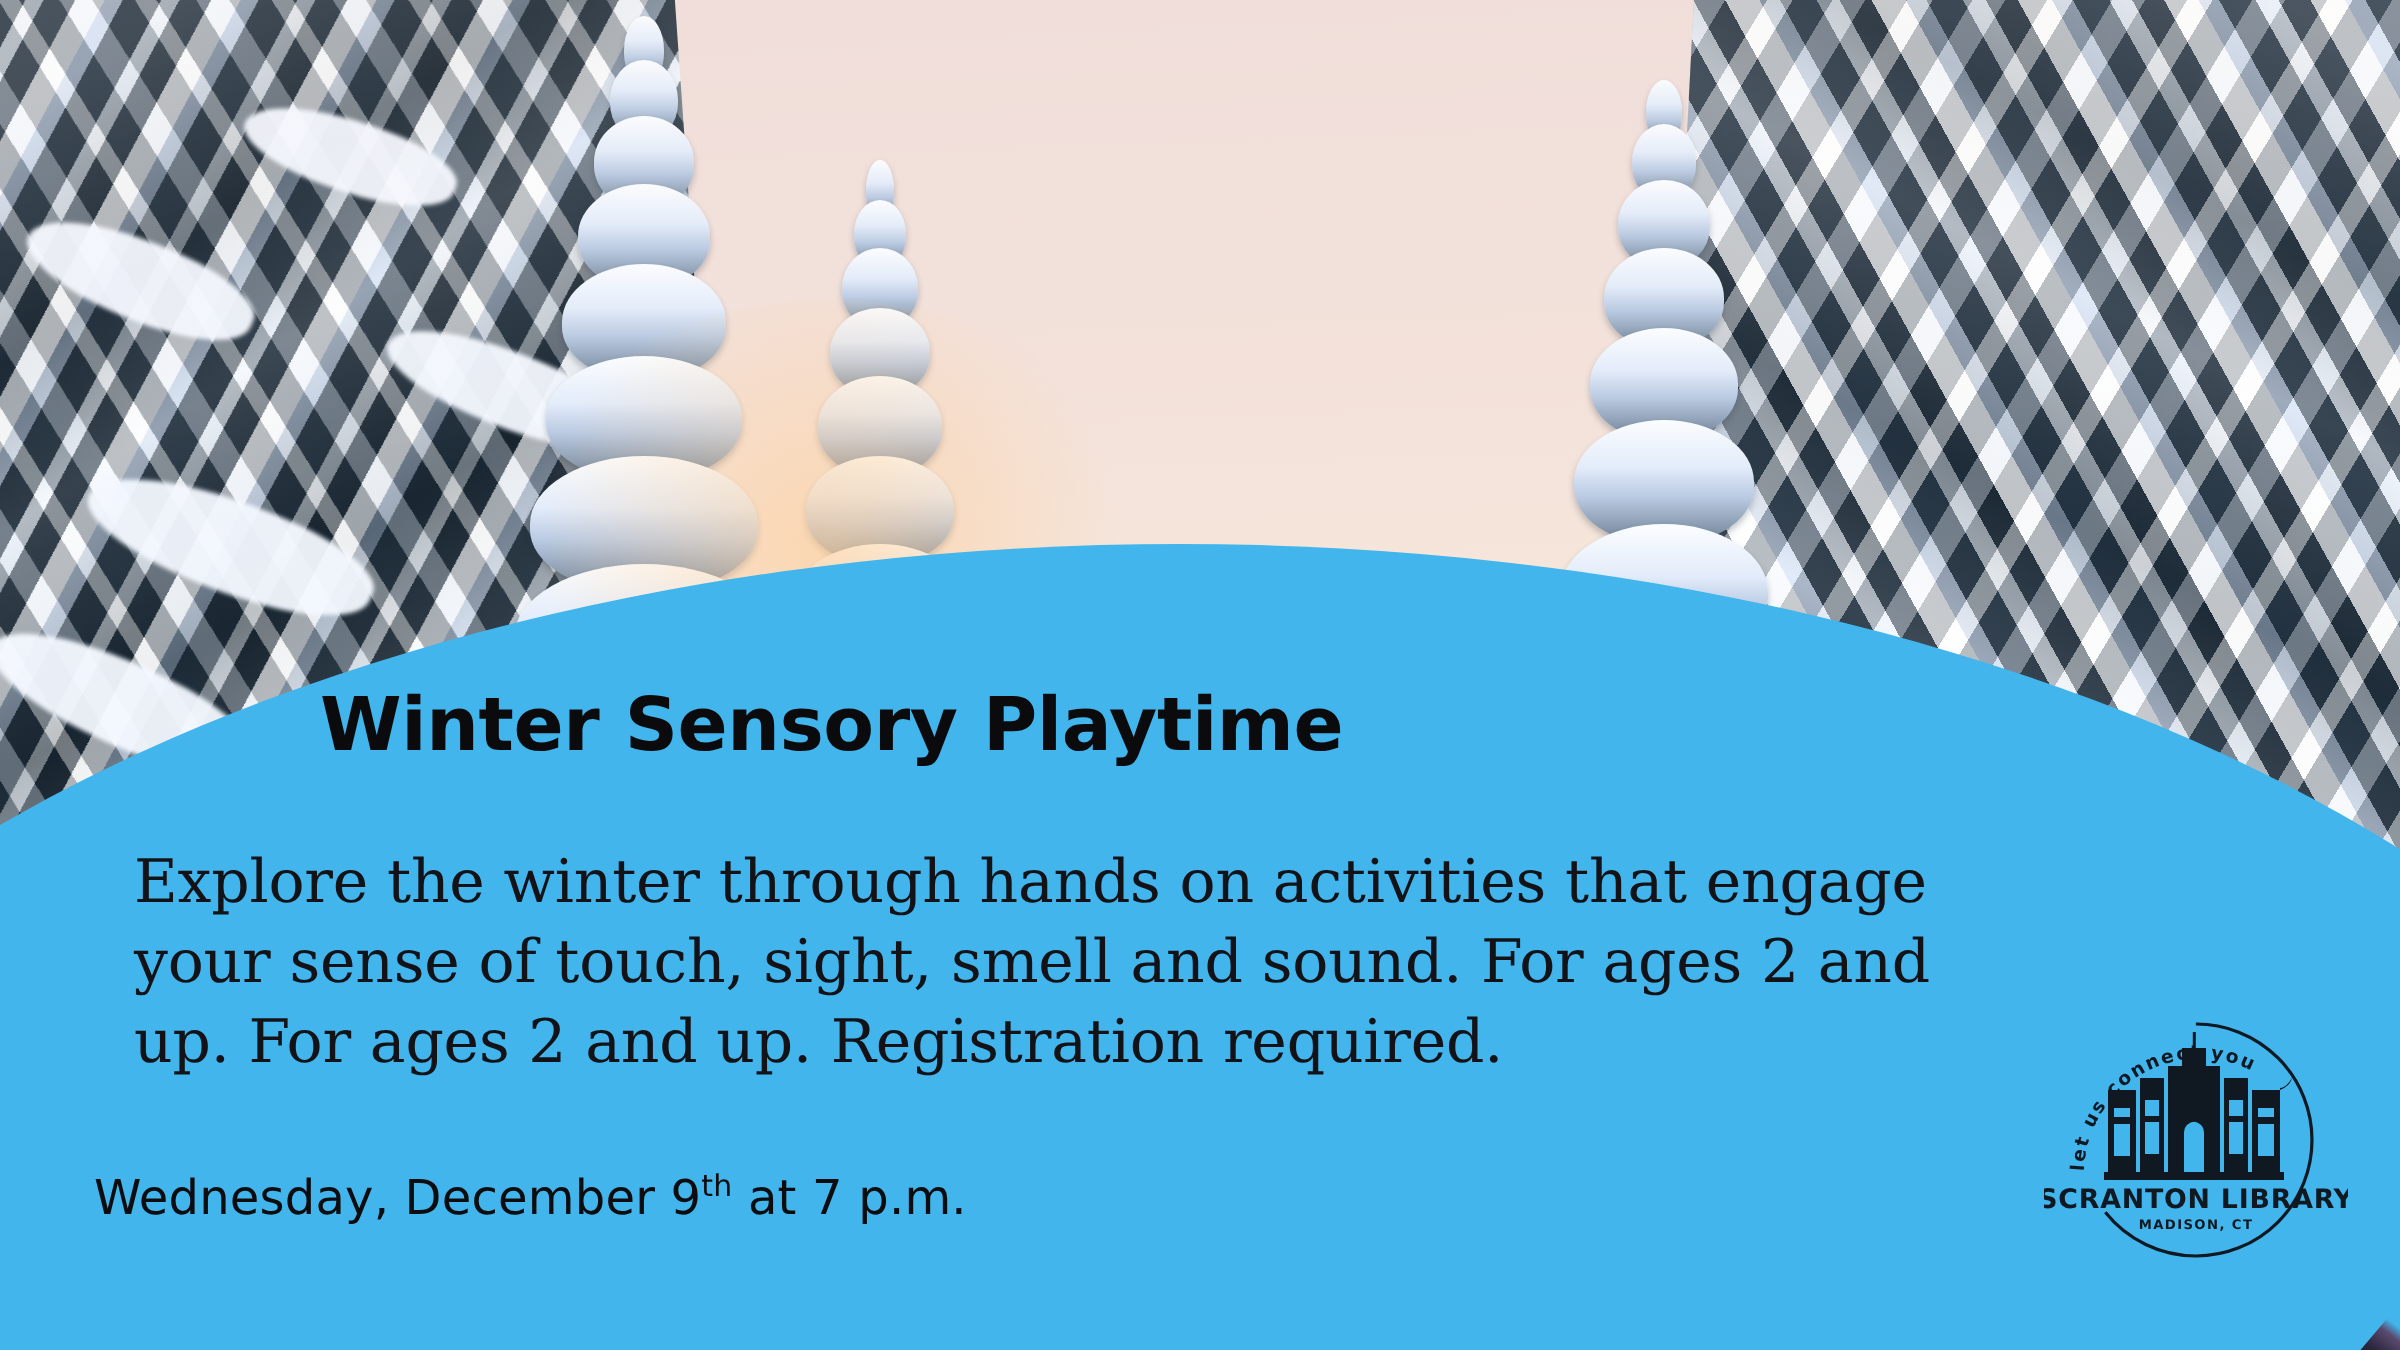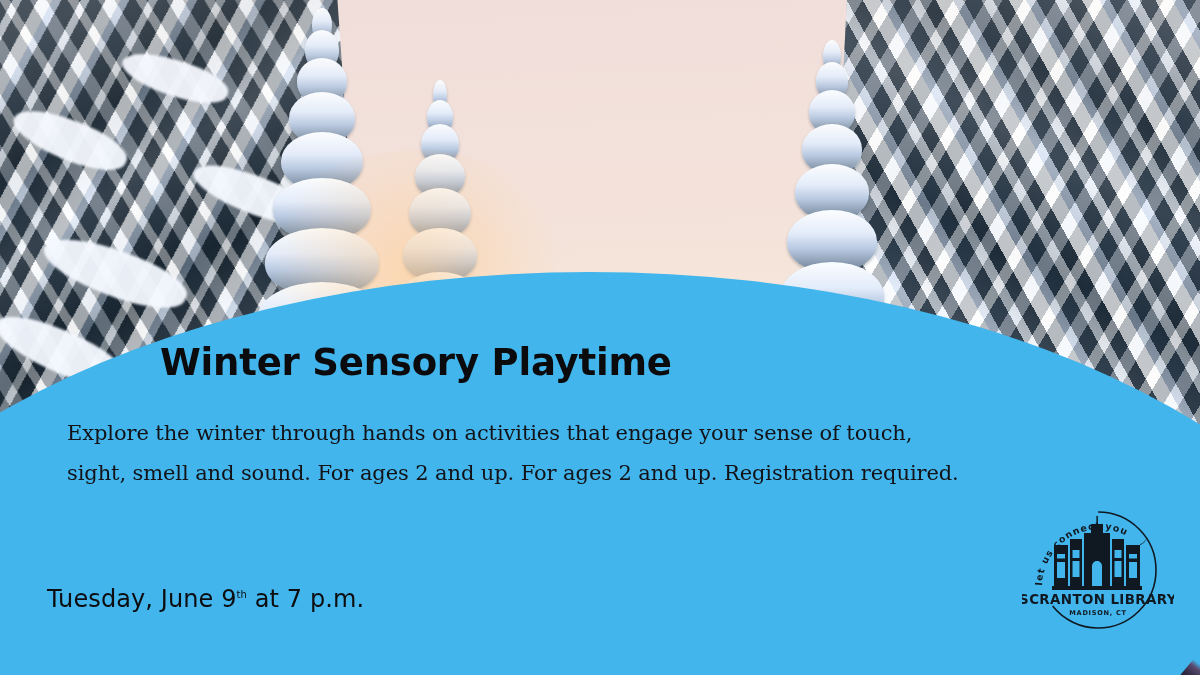--- a/index.html
+++ b/index.html
@@ -133,30 +133,30 @@
   
   .title{
     position:absolute;left:160px;top:316px;
     font-family:"DejaVu Sans","Liberation Sans",sans-serif;
     font-weight:700;font-size:37px;letter-spacing:-0.2px;
     color:#0b0b0d;white-space:nowrap;
   }
   .body{
     position:absolute;left:67px;top:392px;width:900px;
     font-family:"DejaVu Serif","Liberation Serif",serif;
-    font-size:21px;line-height:40px;color:#121217;
+    font-size:30px;line-height:40px;color:#121217;
     letter-spacing:-0.1px;
   }
   .date{
     position:absolute;left:47px;top:585px;
     font-family:"DejaVu Sans","Liberation Sans",sans-serif;
     font-size:24px;font-weight:400;color:#0d0d10;letter-spacing:.1px;
     white-space:nowrap;
   }
-  .date sup{font-size:10px;vertical-align:super;line-height:0;}
+  .date sup{font-size:15px;vertical-align:super;line-height:0;}
 
   
   .logo{position:absolute;left:1022px;top:494px;width:152px;height:152px;}
   .logo svg{display:block;width:152px;height:152px;}
 </style>
 </head>
 <body>
 
 <div id="poster">
 
@@ -217,21 +217,21 @@
 
   <div class="bluepanel"></div>
   <div class="bluefill"></div>
   <div class="corner-sliver"></div>
 
   <h1 class="title">Winter Sensory Playtime</h1>
 
   <p class="body">Explore the winter through hands on activities that engage your sense of touch, sight, smell and sound. For ages 2 and up. For ages 2 and up. Registration required.</p>
 
   <div class="date">
-    <span>Tuesday, June 9</span><sup>th</sup><span> at 7 p.m.</span>
+    <span>Wednesday, December 9</span><sup>th</sup><span> at 7 p.m.</span>
   </div>
 
   <div class="logo">
     <svg viewBox="0 0 152 152" xmlns="http://www.w3.org/2000/svg" aria-hidden="true">
       <defs>
         <path id="arcTop" d="M 20,96 A 58,58 0 0 1 124,58" fill="none"></path>
       </defs>
 
       <circle cx="76" cy="76" r="58" fill="none" stroke="#101922" stroke-width="1.6" stroke-dasharray="235 130" stroke-dashoffset="92"></circle>
 

